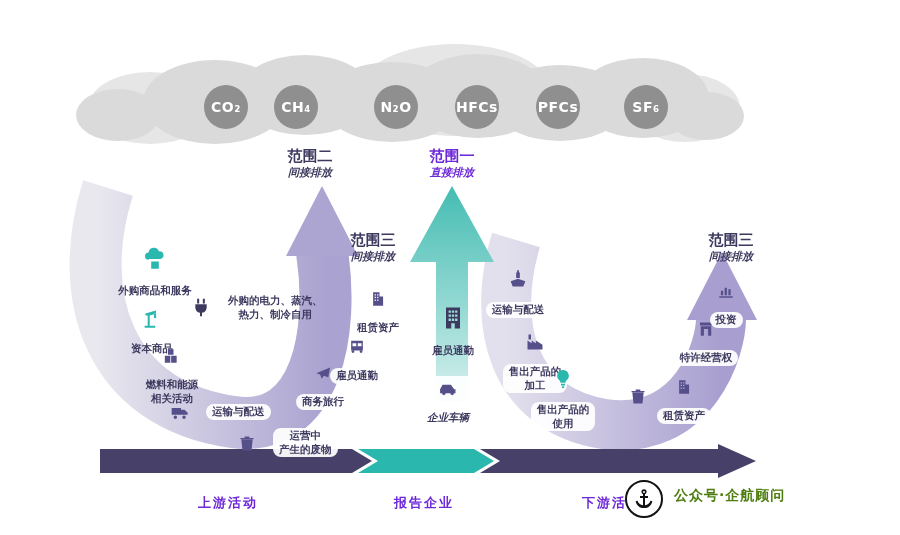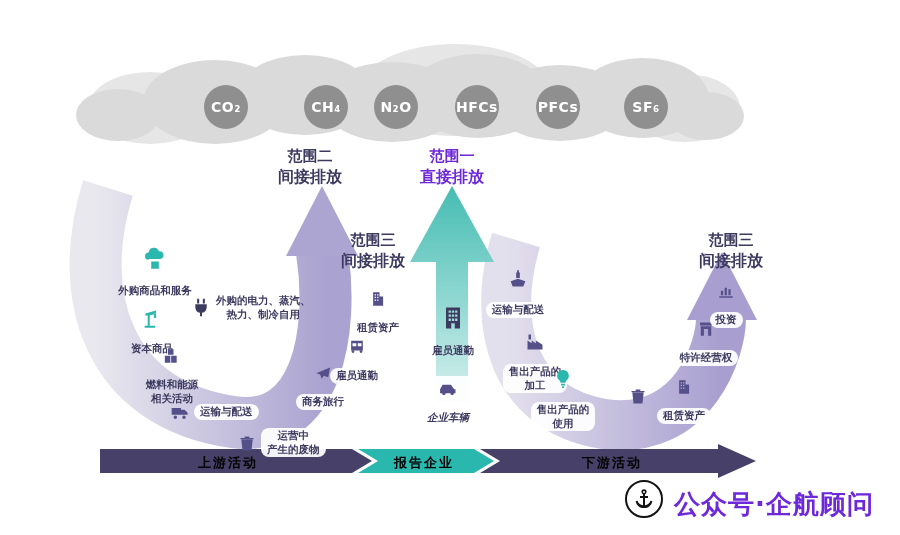--- a/index.html
+++ b/index.html
@@ -12,45 +12,45 @@
   }
   .abs { position: absolute; }
   .gas {
     position: absolute; top: 85px; width: 44px; height: 44px;
     border-radius: 50%; background: #8f8f8f; color: #fff;
     font-size: 14px; font-weight: 700; letter-spacing: .5px;
     display: flex; align-items: center; justify-content: center; z-index: 2;
   }
   .scope { position: absolute; z-index: 4; text-align: center; font-weight: 700; line-height: 1.35; }
   .scope .t { font-size: 15px; }
-  .scope .s { font-size: 16px; }
+  .scope .s { font-size: 11px; font-style: italic; }
   .navy { color: #3d3a5f; }
   .teal { color: #6d28d9; }
   .item {
     position: absolute; z-index: 5;
     display: flex; flex-direction: column; align-items: center; gap: 12px;
     font-size: 10.5px; font-weight: 700; color: #3d3a5f;
     text-align: center; line-height: 1.3; white-space: pre-line;
   }
-  .item.row { flex-direction: row; gap: 4px; }
+  .item.row { flex-direction: row; gap: 16px; }
   .item .pill { background: rgba(255,255,255,.93); border-radius: 8px; padding: 1px 6px; }
   .item.boxed { background: rgba(255,255,255,.93); border-radius: 6px; padding: 3px 6px; font-style: italic; }
   .icon { display: flex; align-items: center; justify-content: center; }
   .bar-label {
-    position: absolute; z-index: 5; color: #000000; font-size: 13px; font-weight: 700;
-    text-align: center; letter-spacing: 2px;
+    position: absolute; z-index: 5; color: #6d28d9; font-size: 13px; font-weight: 700;
+    text-align: center; letter-spacing: 2px; margin-top: 40px;
   }
   .watermark-circle {
     position: absolute; left: 625px; top: 480px; width: 38px; height: 38px;
     border: 2.5px solid #131313; border-radius: 50%; background: #fff;
     display: flex; align-items: center; justify-content: center; z-index: 6;
   }
   .watermark-text {
     position: absolute; left: 674px; top: 487px; z-index: 6;
-    font-size: 26px; font-weight: 700; color: #6d28d9; letter-spacing: 1px;
+    font-size: 14px; font-weight: 700; color: #4d7c0f; letter-spacing: 1px;
   }
 </style>
 </head>
 <body>
 
 <svg class="abs" style="left:0;top:0;z-index:1" width="900" height="535" viewBox="0 0 900 535">
   <defs>
     <linearGradient id="gradLeft" x1="0%" y1="0%" x2="100%" y2="0%">
       <stop offset="0%" stop-color="#e9e8ef"></stop>
         <stop offset="100%" stop-color="#aaa2d0"></stop>
@@ -93,21 +93,21 @@
   <polygon points="436,402 436,262 410,262 452,186 494,262 468,262 468,402" fill="url(#gradTeal)"></polygon>
 
   <g>
     <polygon points="100,449 352,449 372,461 352,473 100,473" fill="#474068"></polygon>
     <polygon points="358,449 474,449 494,461 474,473 358,473 378,461" fill="#2ab7ae"></polygon>
     <polygon points="480,449 718,449 718,444 756,461 718,478 718,473 480,473 500,461" fill="#474068"></polygon>
   </g>
 </svg>
 
 <div class="gas" style="left:204px">CO₂</div>
-<div class="gas" style="left:304px">CH₄</div>
+<div class="gas" style="left:274px">CH₄</div>
 <div class="gas" style="left:374px">N₂O</div>
 <div class="gas" style="left:455px">HFCs</div>
 <div class="gas" style="left:536px">PFCs</div>
 <div class="gas" style="left:624px">SF₆</div>
 
 <div class="scope navy" style="left:255px;top:146px;width:110px">
   <div class="t">范围二</div>
   <div class="s">间接排放</div>
 </div>
 <div class="scope teal" style="left:397px;top:146px;width:110px">

